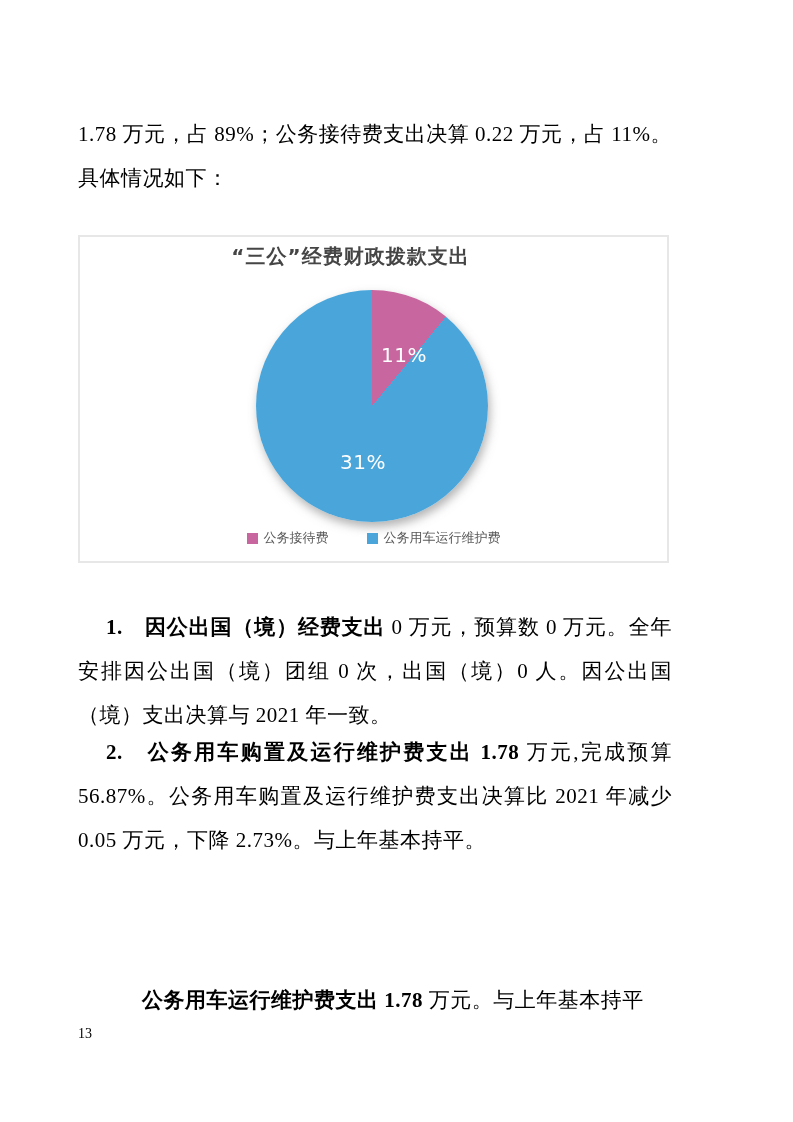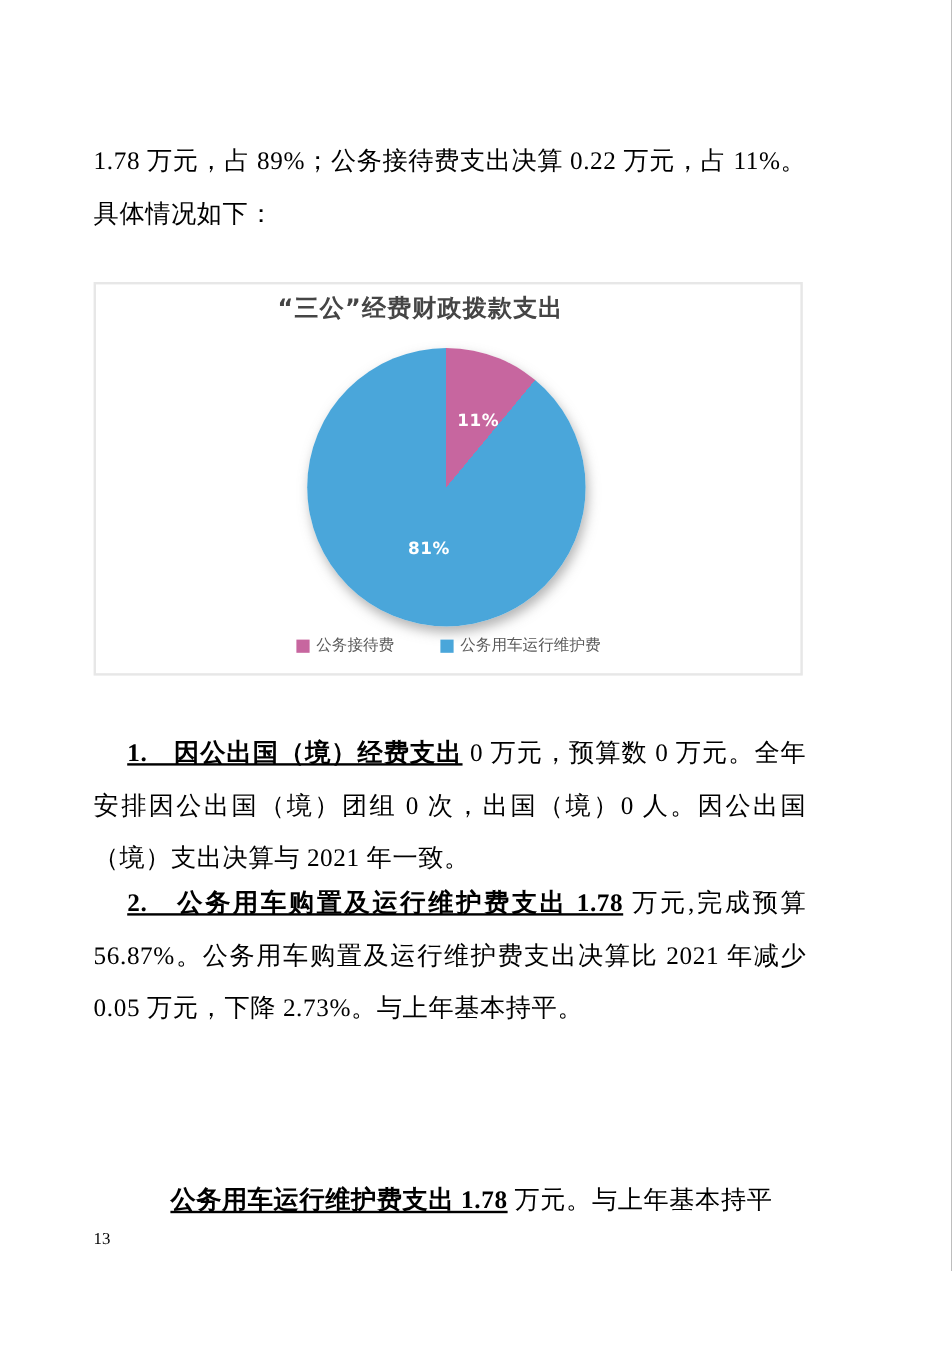--- a/index.html
+++ b/index.html
@@ -14,21 +14,21 @@
   .body{
     position:absolute;
     left:78px;width:594px;
     margin:0;
     font-size:21px;
     line-height:44px;
     text-align:justify;
     text-align-last:left;
     letter-spacing:0.5px;
   }
-  .body b{font-weight:700;text-decoration:underline;}
+  .body b{font-weight:700;}
   .intro{top:112px;}
   .caption{top:184px;text-indent:42px;text-align:left;}
   .p1{top:605px;text-indent:28px;}
   .p2{top:730px;text-indent:28px;}
   .p3{top:843px;text-indent:32px;}
   .p4{top:978px;text-indent:64px;}
   .pagenum{
     position:absolute;left:78px;width:594px;top:1024px;
     text-align:left;font-size:14px;line-height:20px;color:#000;
   }
@@ -50,21 +50,21 @@
   }
   .pie{
     position:absolute;
     left:176px;top:53px;
     width:232px;height:232px;
     border-radius:50%;
     box-shadow:2px 5px 10px rgba(105,105,105,0.5);
   }
   .pie-label{
     position:absolute;
-    color:#ffffff;font-weight:700;font-size:14px;
+    color:#ffffff;font-weight:400;font-size:20px;
     letter-spacing:0.5px;
   }
   .pie-label.small{left:125px;top:53px;}
   .pie-label.large{left:84px;top:160px;}
   .legend{
     position:absolute;left:0;right:0;top:292px;
     display:flex;justify-content:center;align-items:center;gap:38px;
     font-size:13px;color:#595959;text-align:center;
   }
   .legend-item{display:flex;align-items:center;gap:6px;}
@@ -75,21 +75,21 @@
 
 <div class="page">
 
   <p class="body intro"><span>1.78 万元，占 89%；公务接待费支出决算 0.22 万元，占 11%。具体情况如下：</span></p>
 
 
   <div class="chart">
     <div class="chart-title">“三公”经费财政拨款支出</div>
     <div class="pie" style="background: conic-gradient(rgb(199, 102, 159) 0deg, rgb(199, 102, 159) 39.6deg, rgb(74, 166, 218) 39.6deg, rgb(74, 166, 218) 360deg);">
       <span class="pie-label small">11%</span>
-      <span class="pie-label large">81%</span>
+      <span class="pie-label large">31%</span>
     </div>
     <div class="legend">
       <span class="legend-item">
         <span class="swatch" style="background: rgb(199, 102, 159);"></span>
         <span>公务接待费</span>
       </span>
       <span class="legend-item">
         <span class="swatch" style="background: rgb(74, 166, 218);"></span>
         <span>公务用车运行维护费</span>
       </span>

